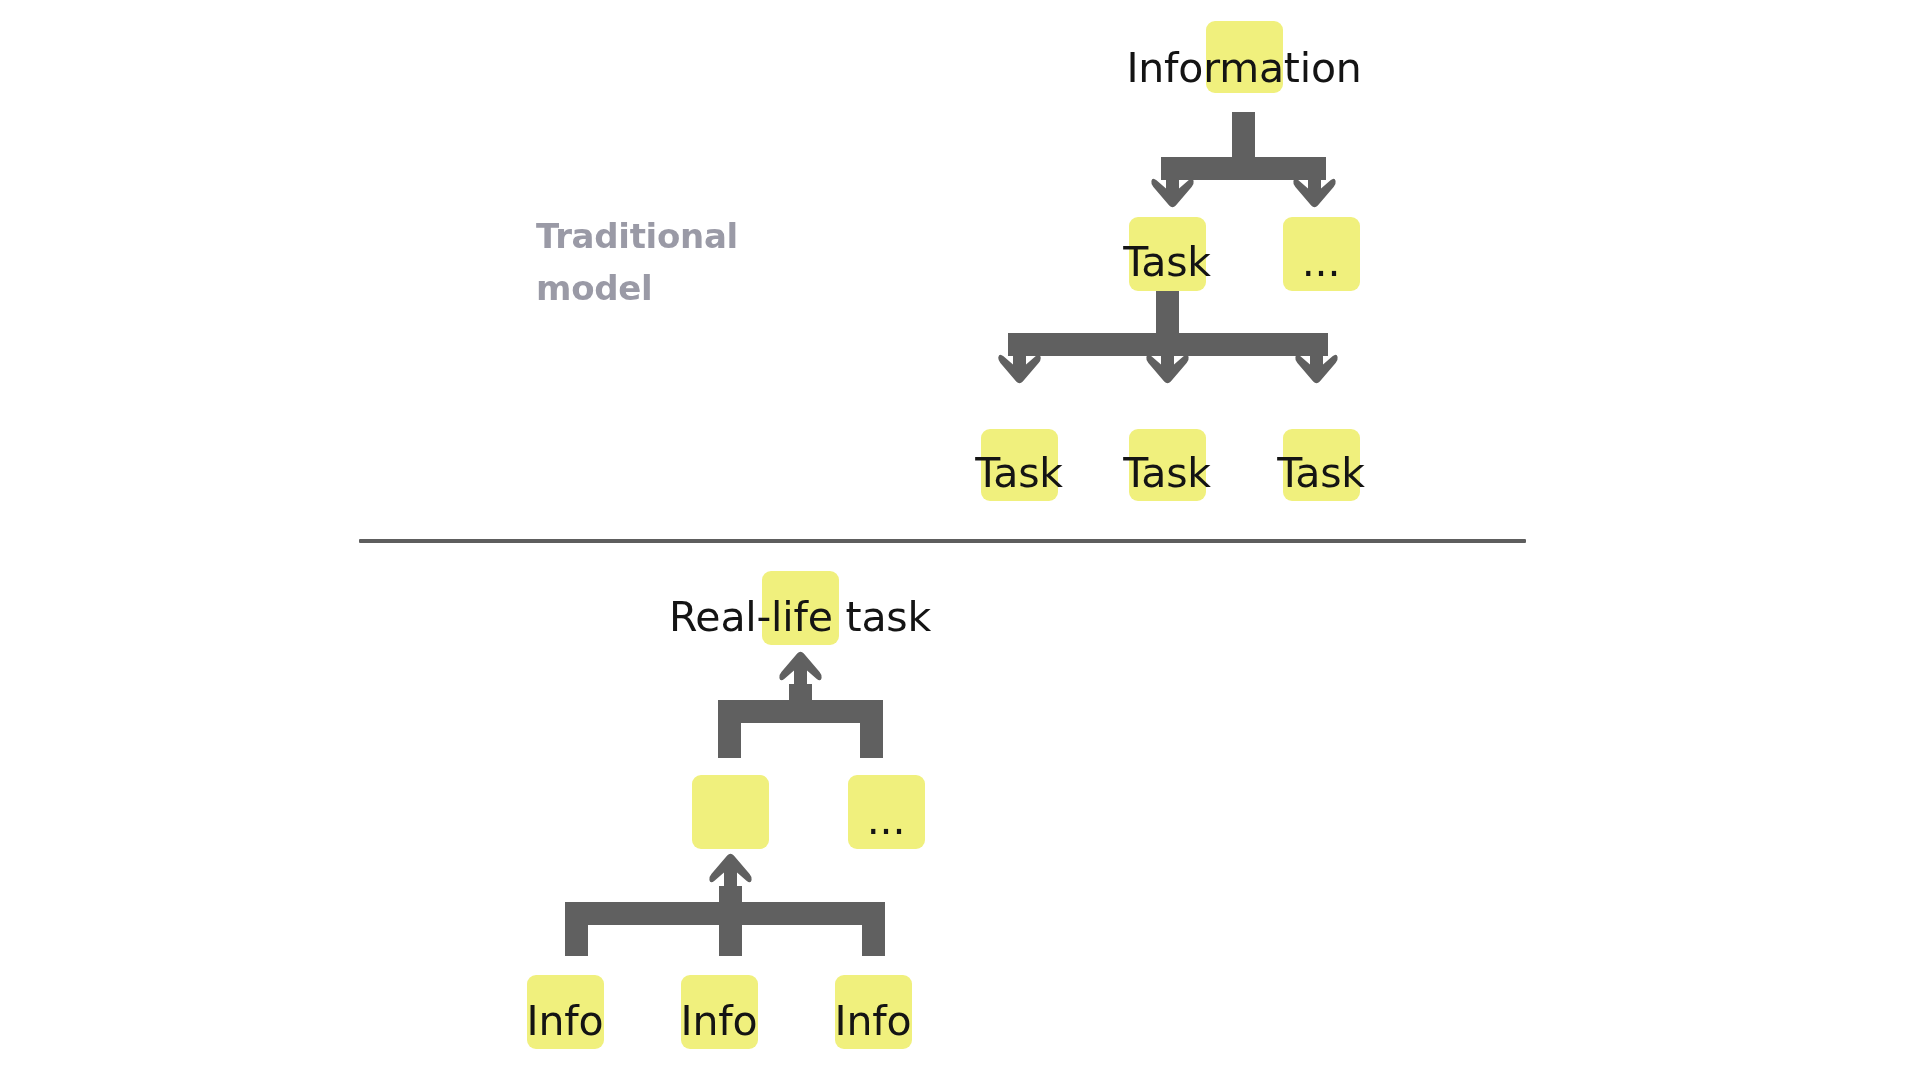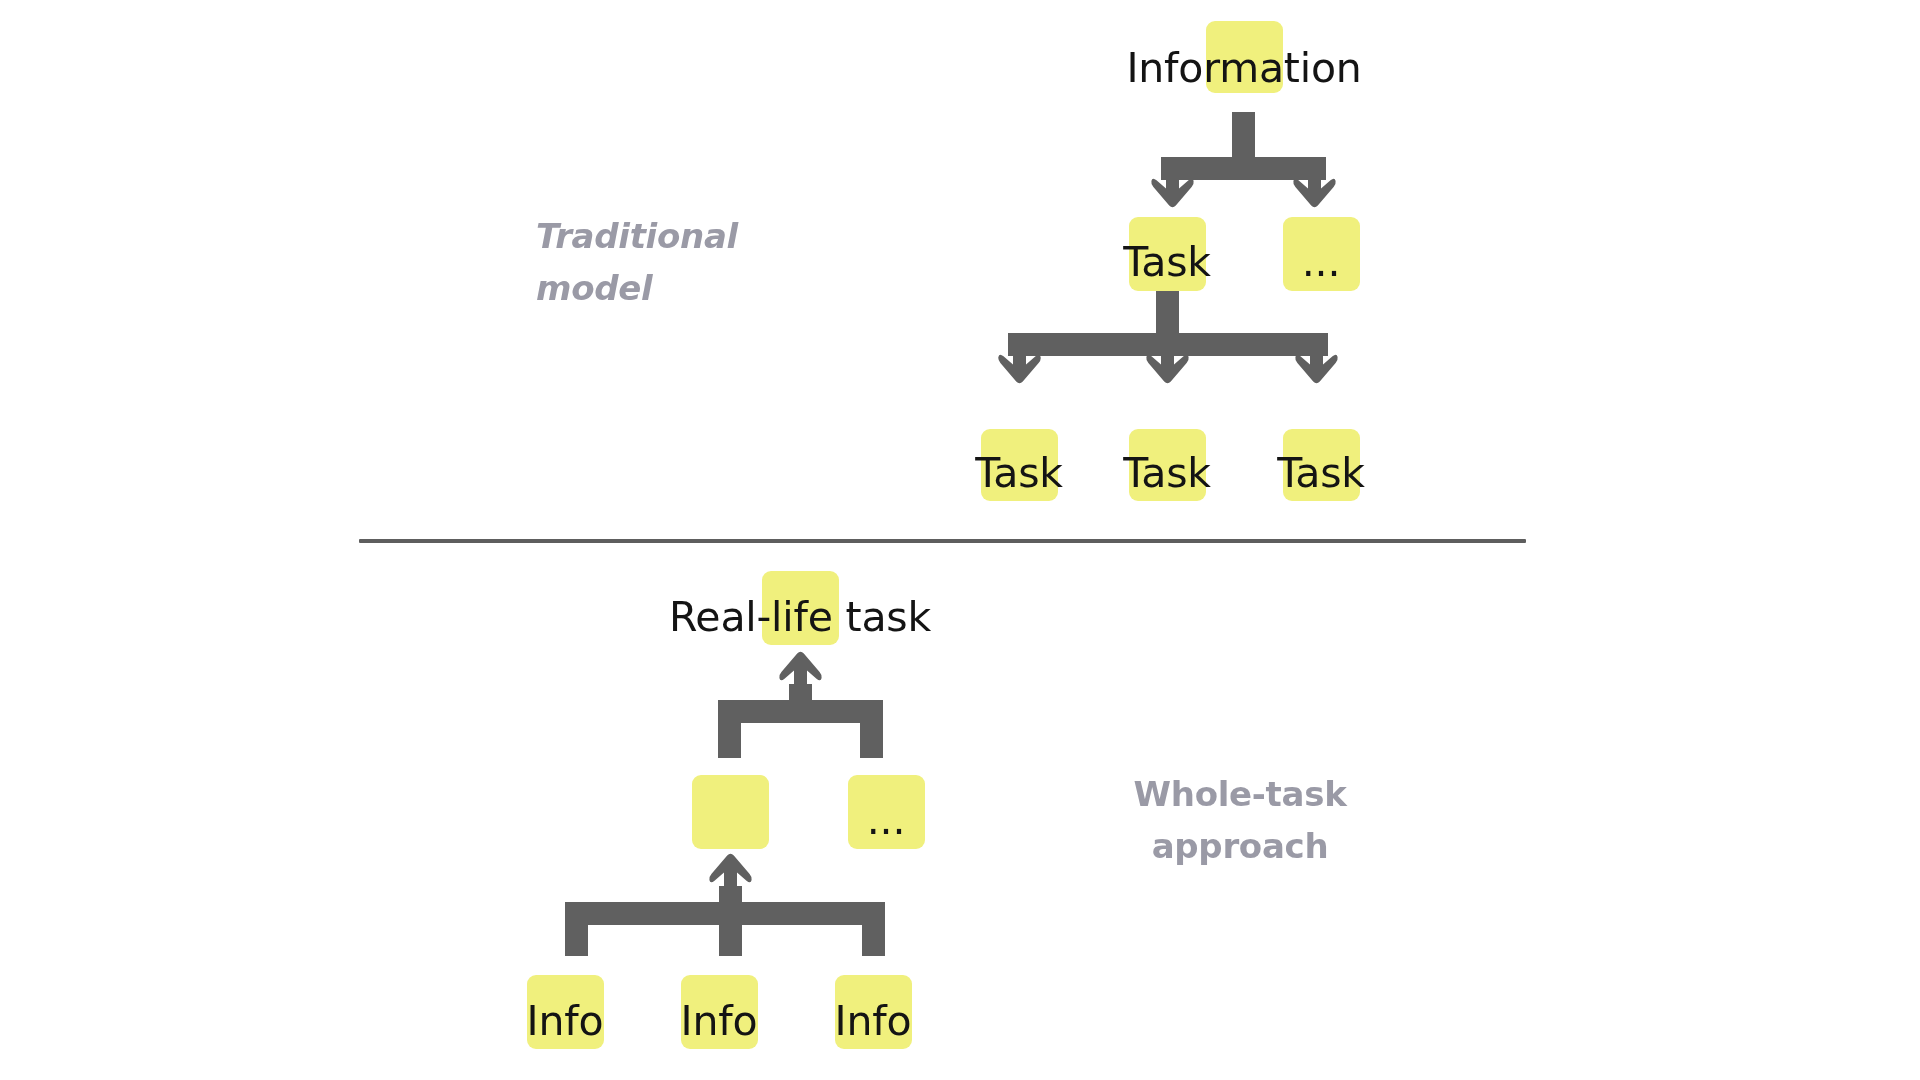--- a/index.html
+++ b/index.html
@@ -46,21 +46,21 @@
   .caption {
     position: absolute;
     color: #9a9aa6;
     font-family: "DejaVu Sans", sans-serif;
     font-weight: 700;
     font-size: 34px;
     line-height: 1.52;
     letter-spacing: -0.3px;
     white-space: pre-line;
   }
-  .caption.left  { text-align: left; font-style: italic; }
+  .caption.left  { text-align: left; }
   .caption.center{ text-align: center; transform: translateX(-50%); }
 
   
   .divider {
     position: absolute;
     background: #5e5e5e;
     height: 4px;
     border-radius: 1px;
   }
 
@@ -132,22 +132,20 @@
   <div class="node-label" style="left:1019px; top:473px;">Task</div>
 
   <div class="node" style="left:1129px; top:429px;"></div>
   <div class="node-label" style="left:1167px; top:473px;">Task</div>
 
   <div class="node" style="left:1283px; top:429px;"></div>
   <div class="node-label" style="left:1321px; top:473px;">Task</div>
 
   <div class="divider" style="left:359px; top:539px; width:1167px;"></div>
 
-  <div class="caption center" style="left:1240px; top:769px; width:420px;">Whole-task
-approach</div>
 
   <div class="node tall" style="left:762px; top:571px;"></div>
   <div class="node-label" style="left:800px; top:617px;text-align:center;">Real-life task</div>
 
   <svg class="arrowhead" style="left:779px; top:651px;" width="43" height="36" viewBox="0 0 43 36">
     <path d="M15.0 36 H28.0 V19.5 L37.5 27.8 Q41.8 31.2 42.6 27.0 Q43.2 24.0 40.6 21.0
              L24.8 2.6 Q21.5 -1.0 18.2 2.6 L2.4 21.0 Q-0.2 24.0 0.4 27.0
              Q1.2 31.2 5.5 27.8 L15.0 19.5 Z"></path>
   </svg>
   <div class="bar" style="left:789px; top:684px; width:23px; height:16px;"></div>

